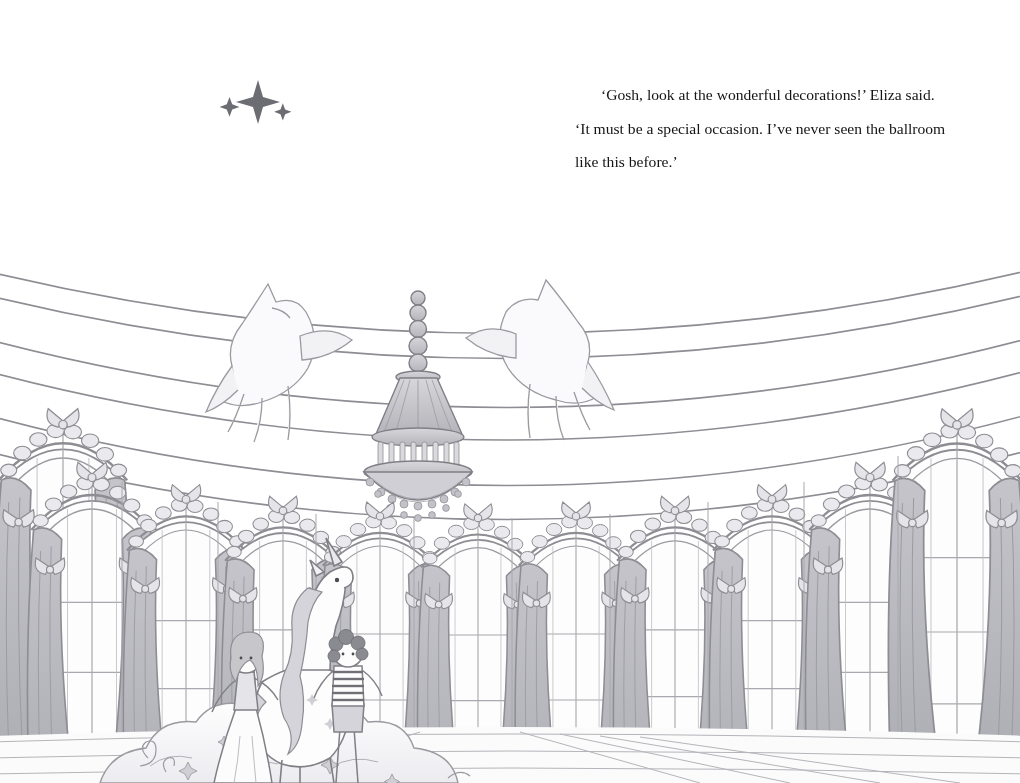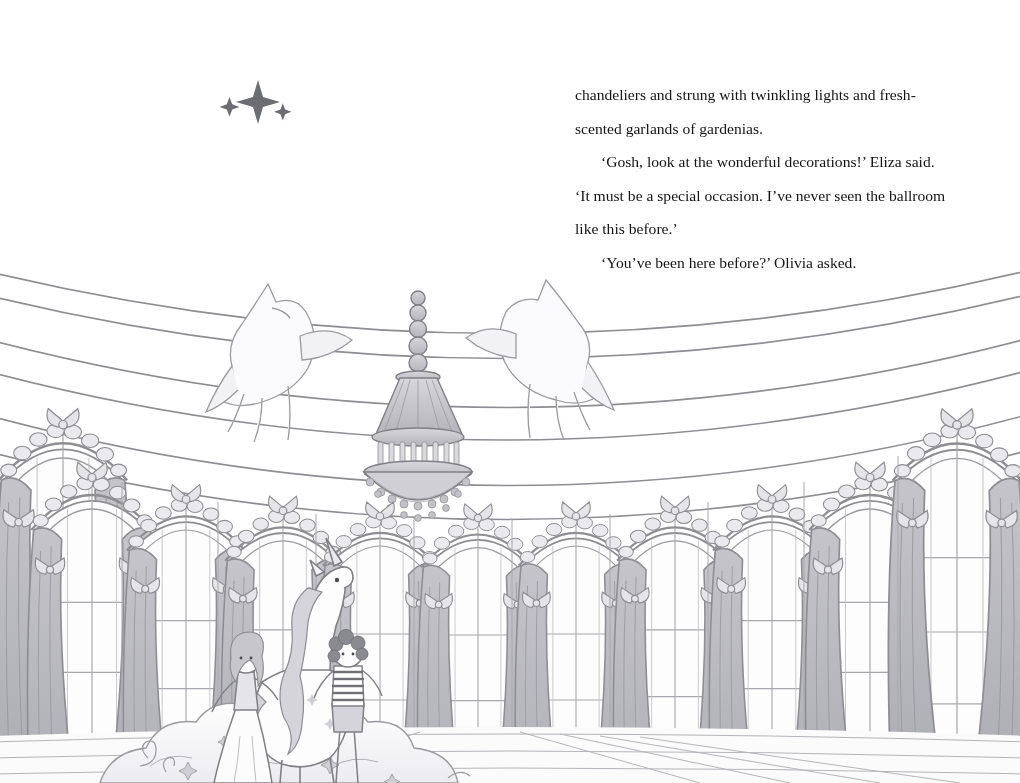--- a/index.html
+++ b/index.html
@@ -397,19 +397,17 @@
         <g fill="#6c6c73">
           <path d="M40 2 L45 19 L62 24 L45 29 L40 46 L35 29 L18 24 L35 19 Z"></path>
           <path d="M13 22 L16 30 L24 33 L16 36 L13 44 L10 36 L2 33 L10 30 Z" transform="translate(-2,-8) scale(0.9) translate(2,8)"></path>
           <path d="M66 25 L68.6 32 L75.6 34.6 L68.6 37.2 L66 44.2 L63.4 37.2 L56.4 34.6 L63.4 32 Z" transform="scale(0.9) translate(6,3)"></path>
         </g>
       </svg>
     </div>
 
 
     <div class="col col-right">
-      <p>chandeliers and strung with twinkling lights and fresh-scented garlands of gardenias.</p>
       <p class="indent">‘Gosh, look at the wonderful decorations!’ Eliza said. ‘It must be a special occasion. I’ve never seen the ballroom like this before.’</p>
-      <p class="indent">‘You’ve been here before?’ Olivia asked.</p>
     </div>
   </div>
 
 </div>
 
 </body></html>

